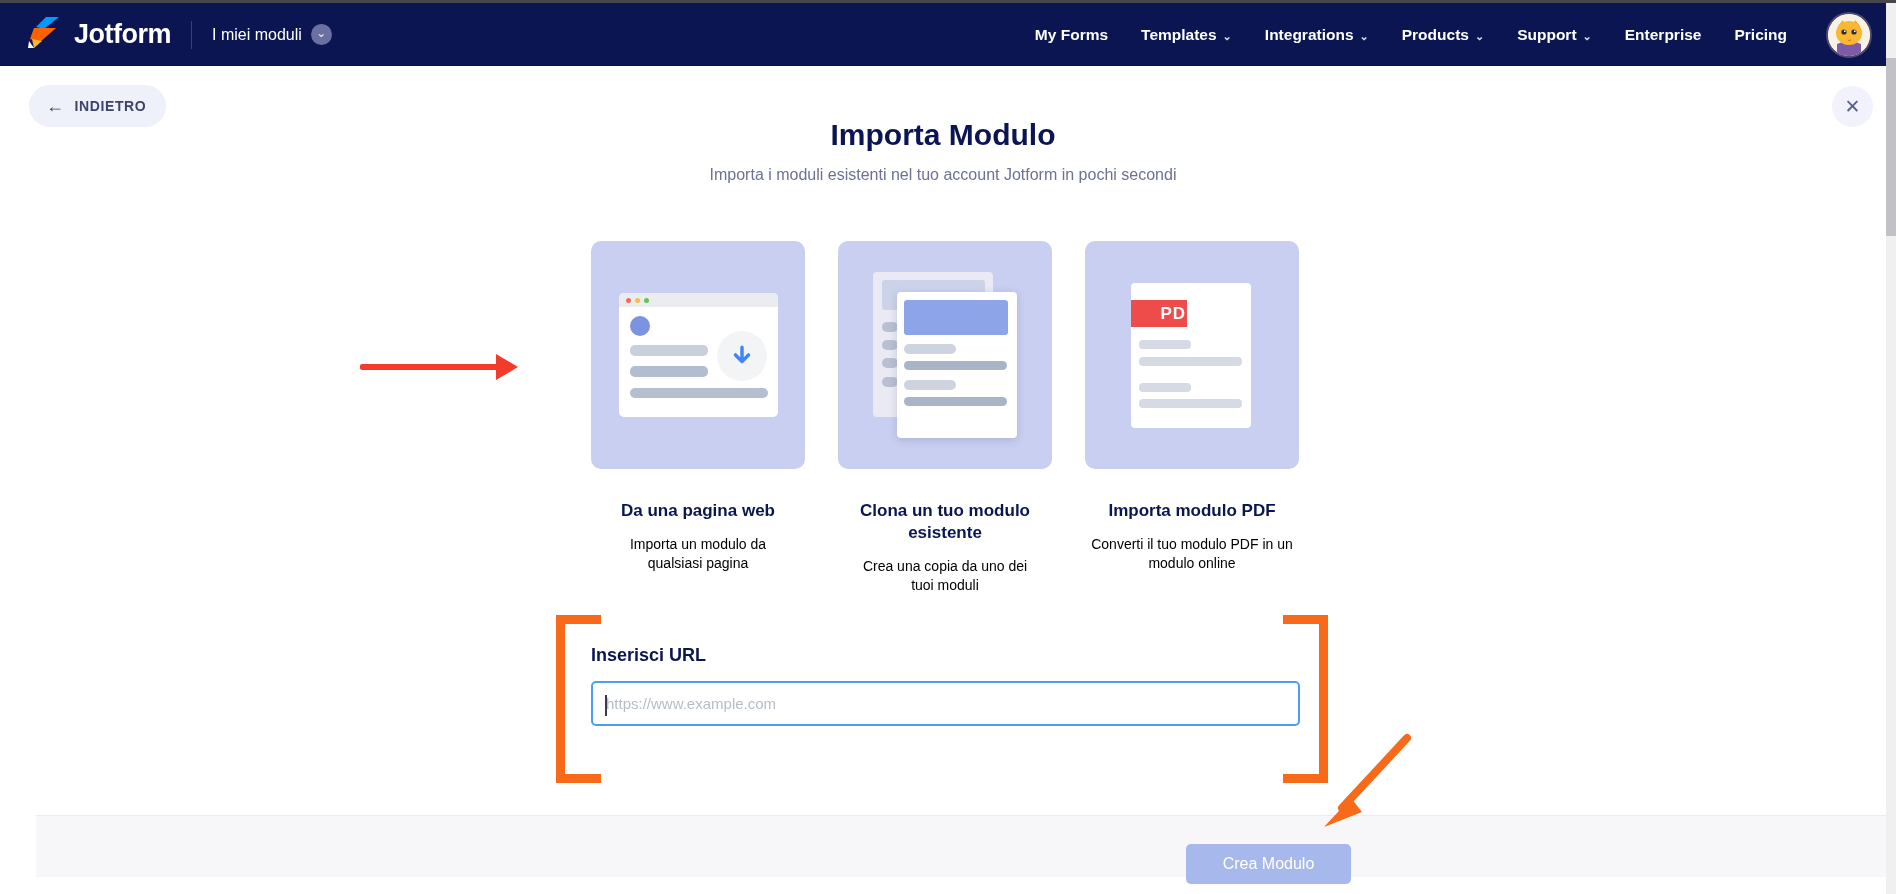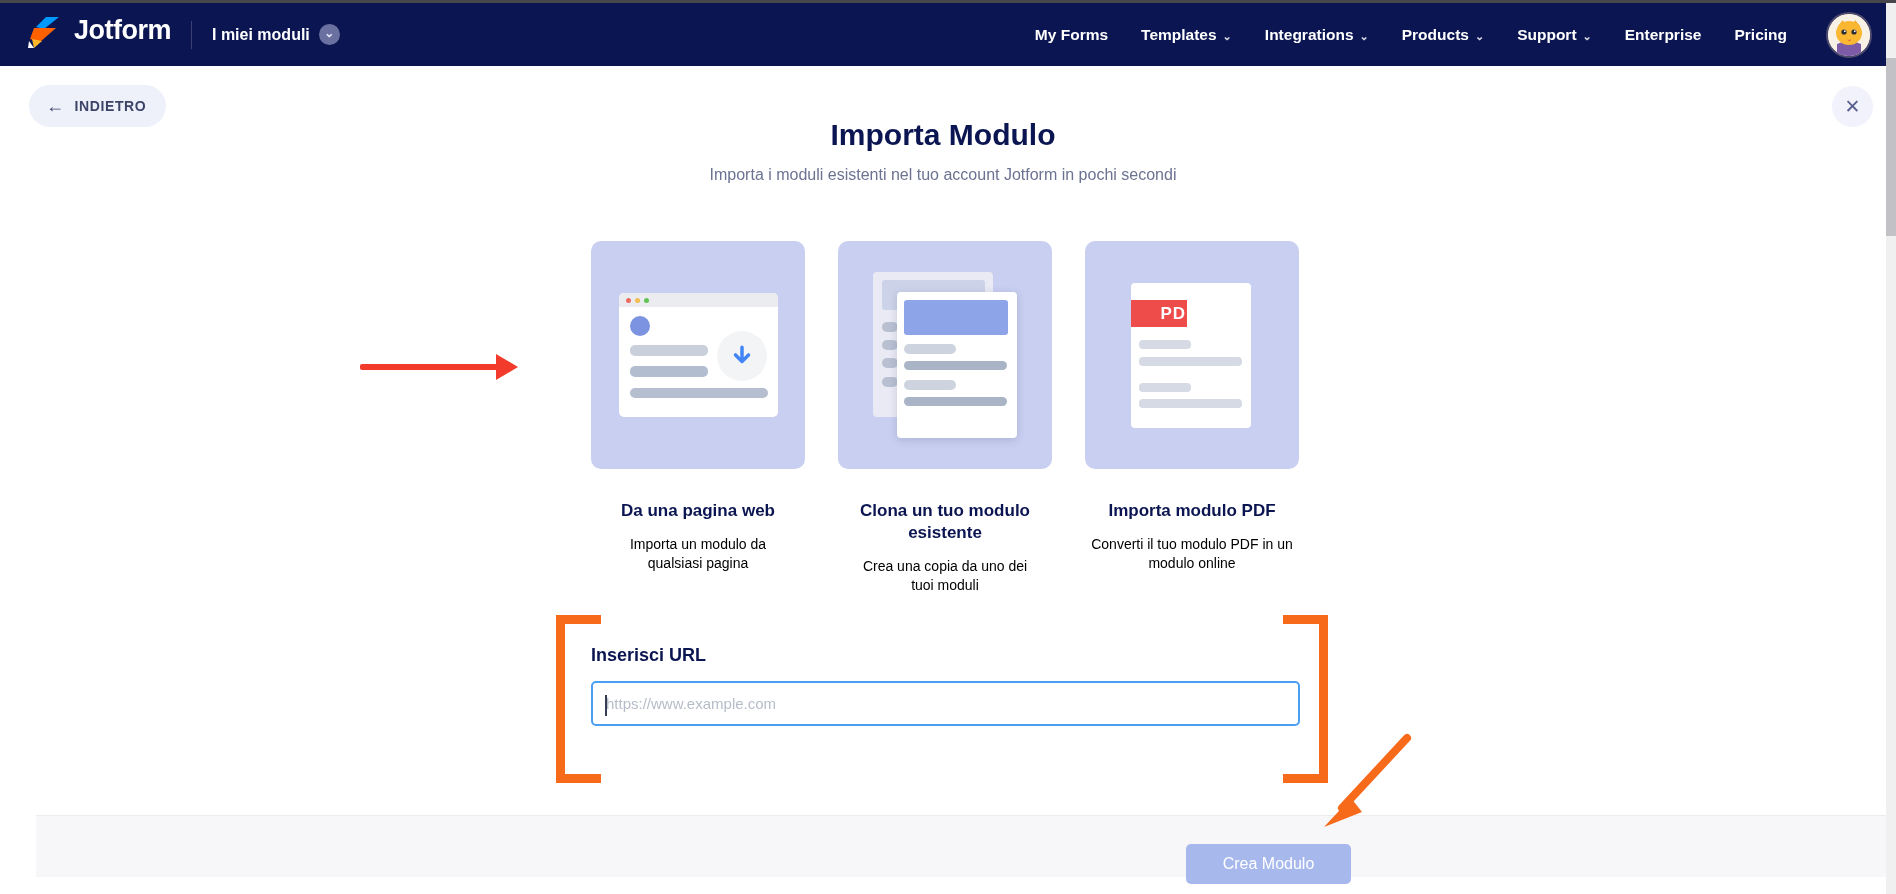--- a/index.html
+++ b/index.html
@@ -9,24 +9,24 @@
     background:#ffffff;
     position:relative;
     overflow:hidden;
   }
   
   .top-strip { position:absolute; left:0; top:0; width:1896px; height:3px; background:#47474b; z-index:9; }
   .navbar {
     position:absolute; left:0; top:3px; width:1886px; height:63px;
     background:#0a1551; display:flex; align-items:center; z-index:8;
   }
-  .brand { display:flex; align-items:flex-start; margin-left:26px; gap:12px; }
+  .brand { display:flex; align-items:center; margin-left:26px; gap:12px; }
   .brand-name { color:#fff; font-size:27px; font-weight:700; letter-spacing:-0.5px; }
   .nav-divider { width:1px; height:28px; background:#3a4170; margin:0 20px; }
-  .page-title-wrap { display:flex; align-items:center; gap:9px; color:#fff; font-size:16px; font-weight:700; }
+  .page-title-wrap { display:flex; align-items:center; gap:9px; color:#fff; font-size:16px; font-weight:400; }
   .badge-chevron {
     width:21px; height:21px; border-radius:50%; background:#6a71a1; color:#e9ebf7;
     display:flex; align-items:center; justify-content:center; font-size:12px; line-height:1;
     padding-bottom:3px;
   }
   .nav-right { margin-left:auto; display:flex; align-items:center; gap:33px; margin-right:14px; }
   .nav-item { color:#fff; font-size:15.5px; font-weight:600; display:flex; align-items:center; gap:6px; cursor:pointer; white-space:nowrap; }
   .nav-chev { font-size:11px; opacity:.85; padding-top:3px; }
   .avatar { width:46px; height:46px; border-radius:50%; overflow:hidden; margin-left:6px; background:#f8f2e6; border:2px solid #4d4a6e; flex-shrink:0; }
   

